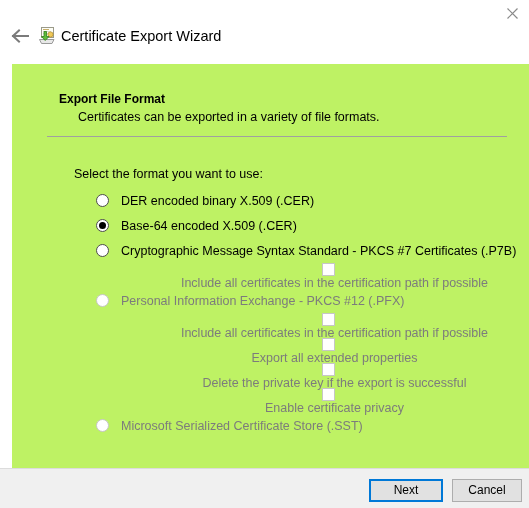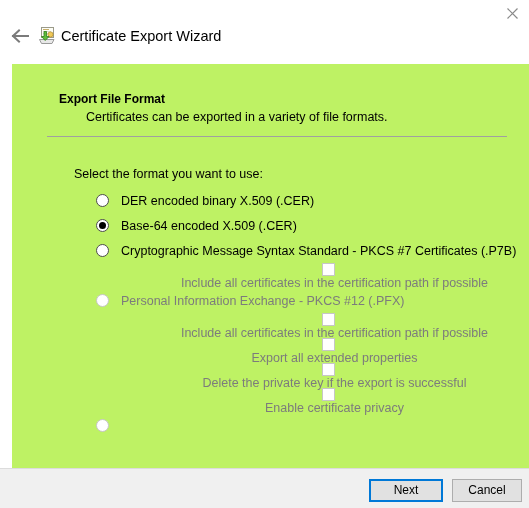--- a/index.html
+++ b/index.html
@@ -98,21 +98,20 @@
     color: #000000;
     white-space: nowrap;
   }
   .section-desc {
     position: absolute;
     left: 66px;
     top: 46px;
     font-size: 12.5px;
     color: #000000;
     white-space: nowrap;
-    margin-left: 8px;
   }
   .divider {
     position: absolute;
     left: 35px;
     top: 72px;
     width: 460px;
     height: 1px;
     background: #a0a0a0;
   }
 
@@ -313,20 +312,21 @@
       <div class="row check-row disabled">
         <span class="checkbox"></span>
         <span class="row-label">Delete the private key if the export is successful</span>
       </div>
       <div class="row check-row disabled">
         <span class="checkbox"></span>
         <span class="row-label">Enable certificate privacy</span>
       </div>
       <div class="row radio-row disabled">
         <span class="radio"></span>
+        <span class="row-label">Microsoft Serialized Certificate Store (.SST)</span>
       </div>
     </div>
 </div>
 
 <div class="footer">
   <button class="btn btn-next">Next</button>
   <button class="btn btn-cancel">Cancel</button>
 </div>
 
 </body></html>

